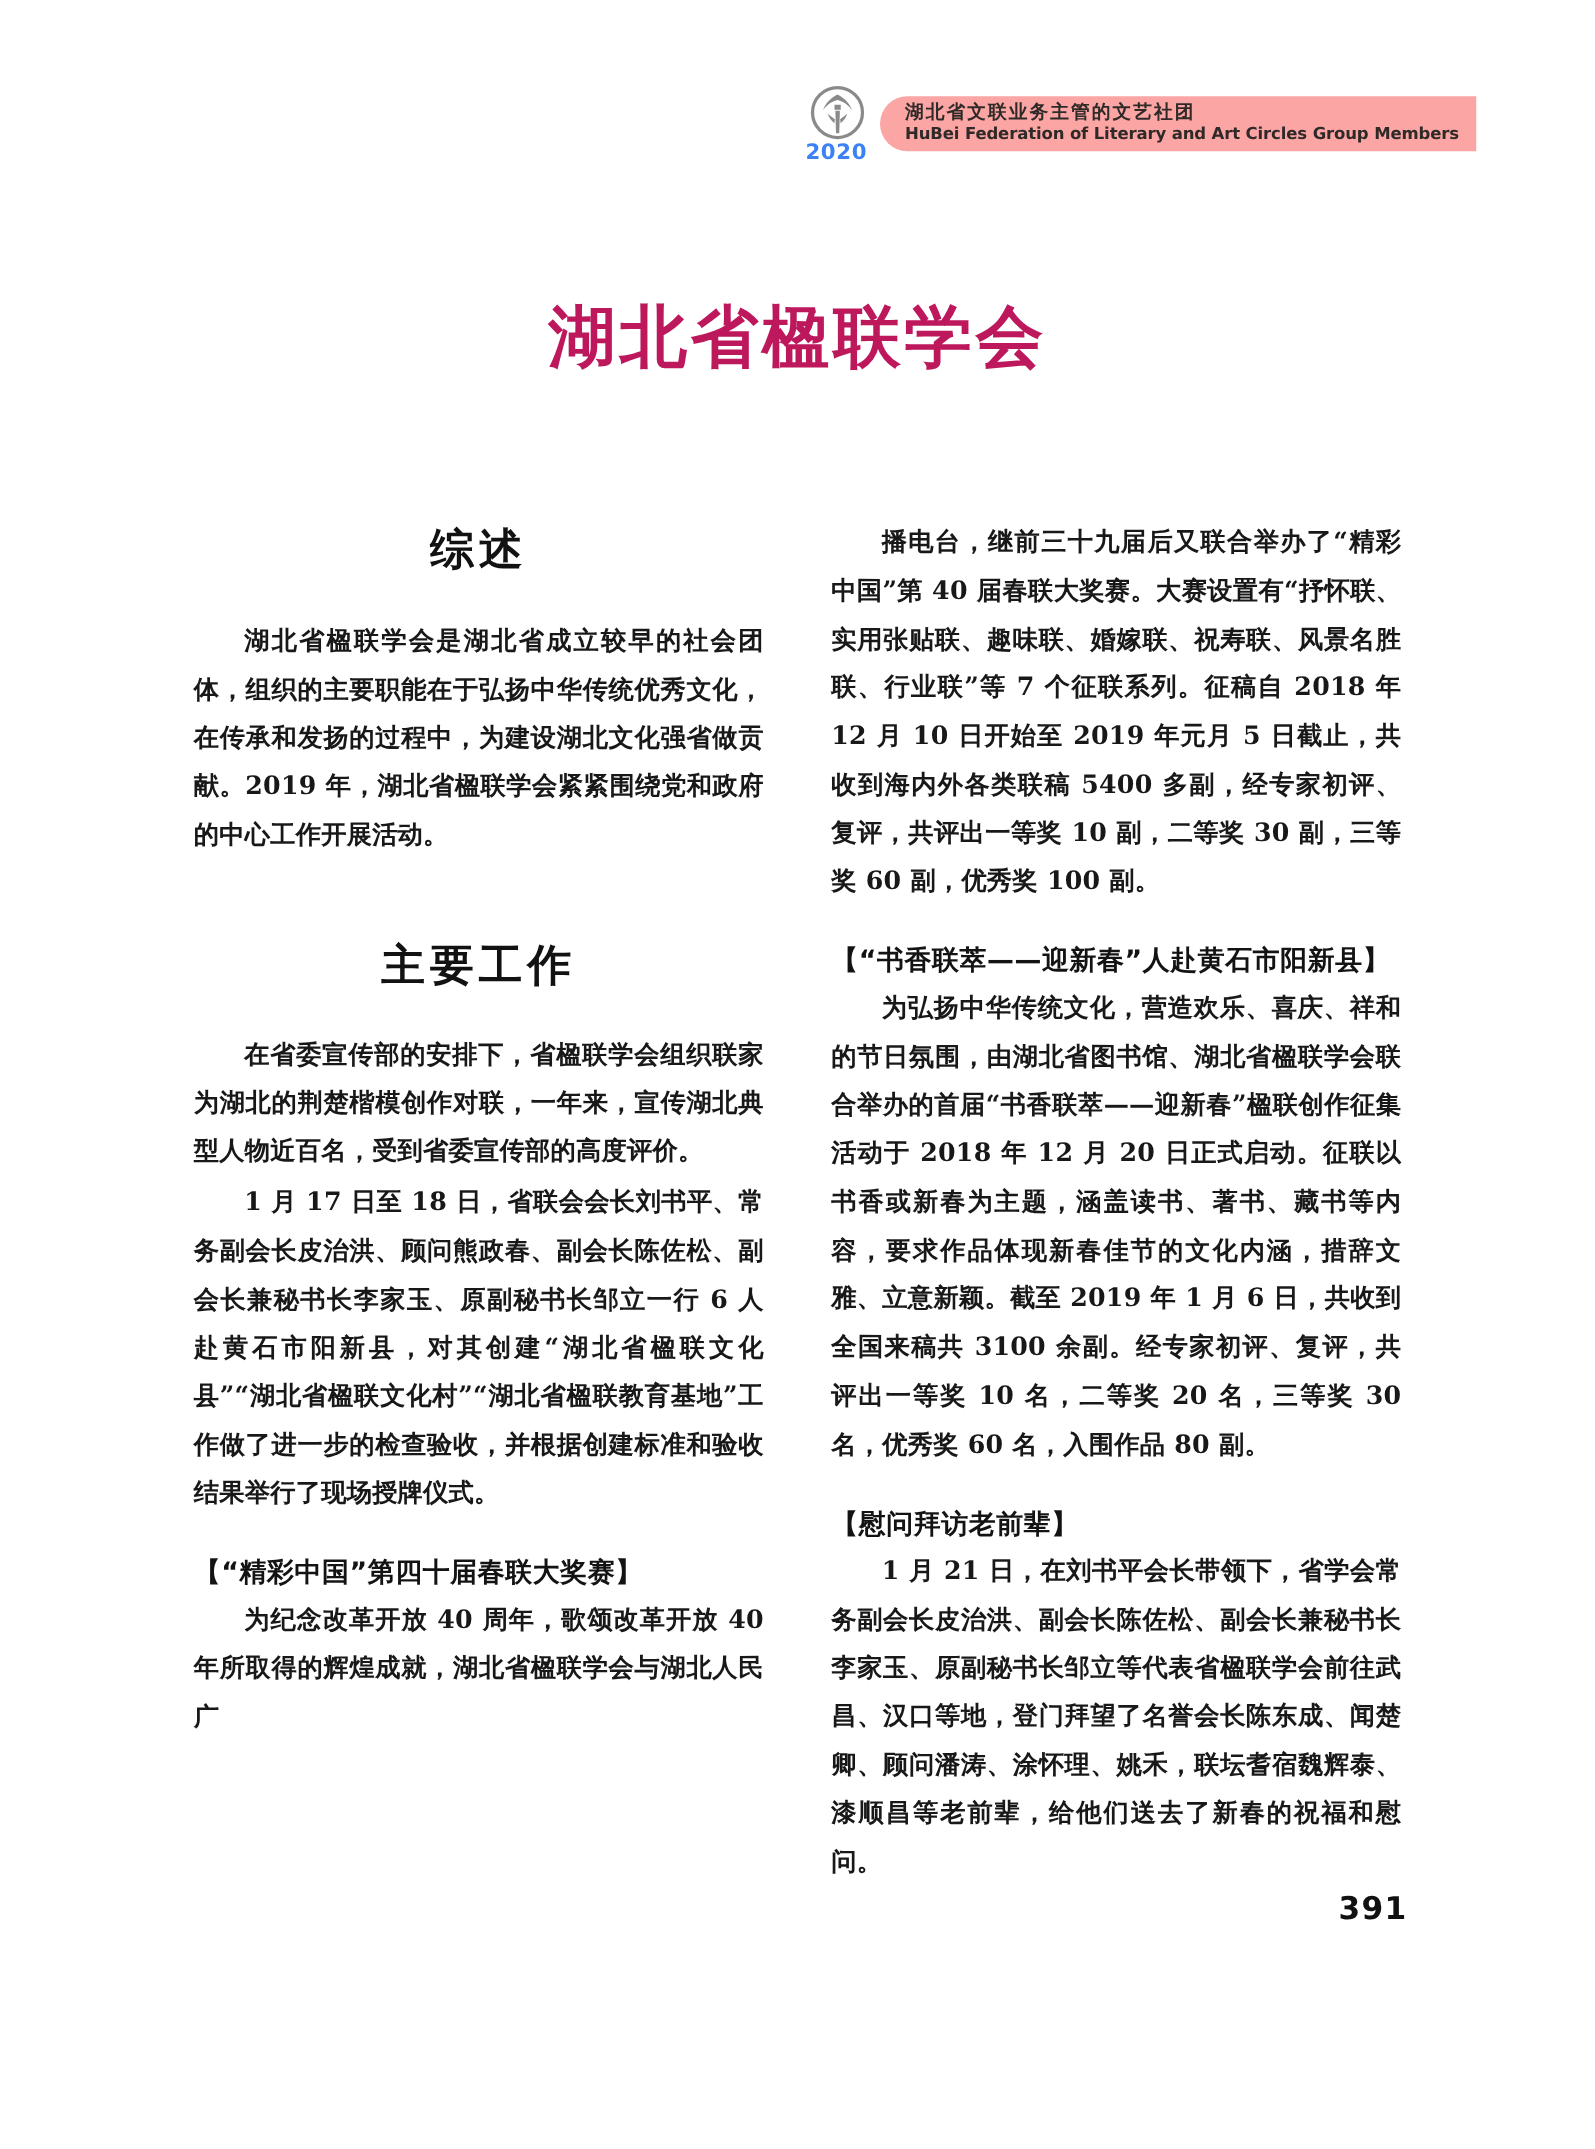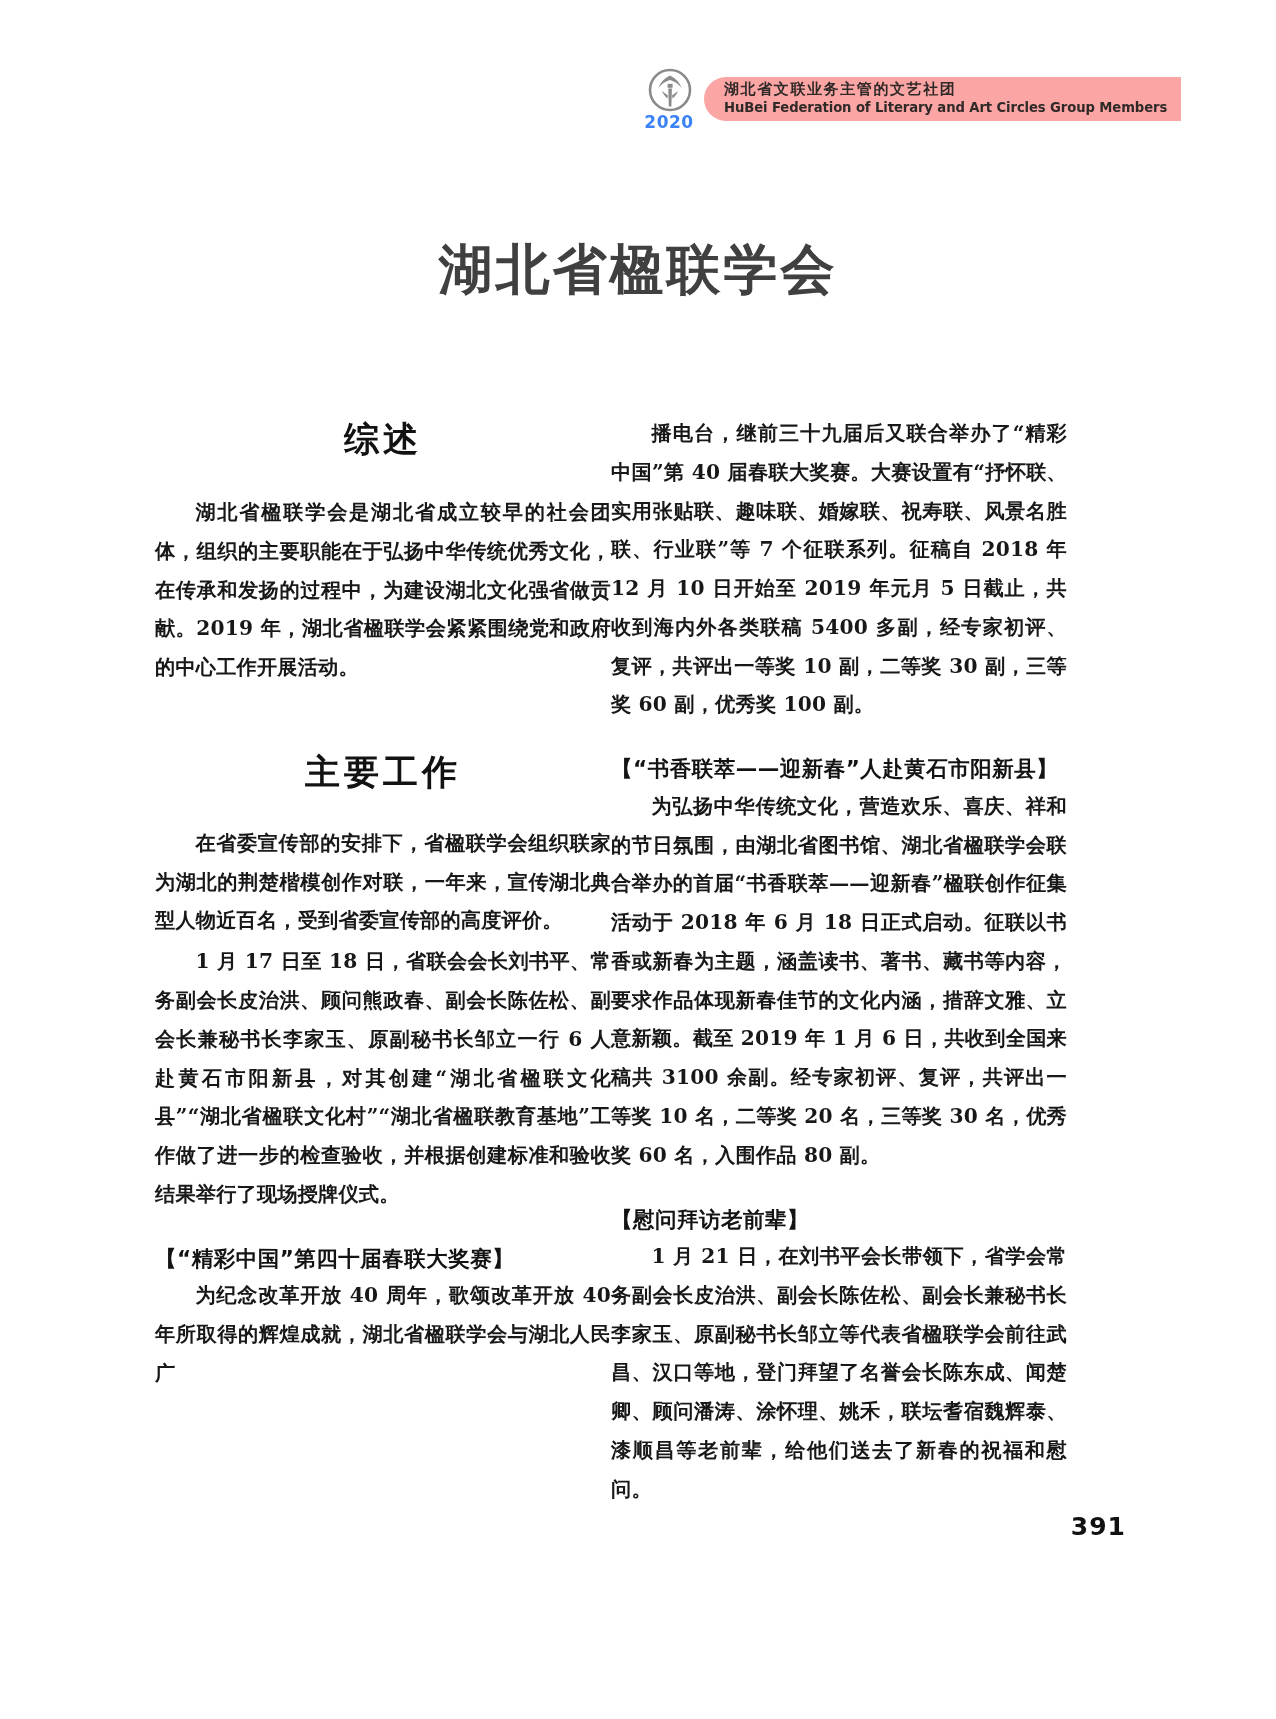--- a/index.html
+++ b/index.html
@@ -81,30 +81,31 @@
   .page-title {
     position: absolute;
     top: 198px;
     left: 0;
     width: 1276px;
     text-align: center;
     font-family: "DejaVu Serif", "Liberation Serif", serif;
     font-weight: bold;
     font-size: 54px;
     letter-spacing: 3px;
-    color: #404040;
+    color: #be185d;
   }
 
   
   .columns {
     position: absolute;
     top: 412px;
     left: 155px;
     width: 966px;
     display: flex;
+    gap: 54px;
   }
   .col {
     width: 456px;
     flex: 0 0 456px;
   }
 
   .section-title {
     text-align: center;
     font-family: "DejaVu Sans", "Liberation Sans", sans-serif;
     font-weight: bold;
@@ -194,21 +195,21 @@
     <p class="body">1 月 17 日至 18 日，省联会会长刘书平、常务副会长皮治洪、顾问熊政春、副会长陈佐松、副会长兼秘书长李家玉、原副秘书长邹立一行 6 人赴黄石市阳新县，对其创建“湖北省楹联文化县”“湖北省楹联文化村”“湖北省楹联教育基地”工作做了进一步的检查验收，并根据创建标准和验收结果举行了现场授牌仪式。</p>
 
     <h3 class="sub-title">【“精彩中国”第四十届春联大奖赛】</h3>
     <p class="body">为纪念改革开放 40 周年，歌颂改革开放 40 年所取得的辉煌成就，湖北省楹联学会与湖北人民广</p>
   </div>
 
   <div class="col">
     <p class="body">播电台，继前三十九届后又联合举办了“精彩中国”第 40 届春联大奖赛。大赛设置有“抒怀联、实用张贴联、趣味联、婚嫁联、祝寿联、风景名胜联、行业联”等 7 个征联系列。征稿自 2018 年 12 月 10 日开始至 2019 年元月 5 日截止，共收到海内外各类联稿 5400 多副，经专家初评、复评，共评出一等奖 10 副，二等奖 30 副，三等奖 60 副，优秀奖 100 副。</p>
 
     <h3 class="sub-title">【“书香联萃——迎新春”人赴黄石市阳新县】</h3>
-    <p class="body">为弘扬中华传统文化，营造欢乐、喜庆、祥和的节日氛围，由湖北省图书馆、湖北省楹联学会联合举办的首届“书香联萃——迎新春”楹联创作征集活动于 2018 年 6 月 18 日正式启动。征联以书香或新春为主题，涵盖读书、著书、藏书等内容，要求作品体现新春佳节的文化内涵，措辞文雅、立意新颖。截至 2019 年 1 月 6 日，共收到全国来稿共 3100 余副。经专家初评、复评，共评出一等奖 10 名，二等奖 20 名，三等奖 30 名，优秀奖 60 名，入围作品 80 副。</p>
+    <p class="body">为弘扬中华传统文化，营造欢乐、喜庆、祥和的节日氛围，由湖北省图书馆、湖北省楹联学会联合举办的首届“书香联萃——迎新春”楹联创作征集活动于 2018 年 12 月 20 日正式启动。征联以书香或新春为主题，涵盖读书、著书、藏书等内容，要求作品体现新春佳节的文化内涵，措辞文雅、立意新颖。截至 2019 年 1 月 6 日，共收到全国来稿共 3100 余副。经专家初评、复评，共评出一等奖 10 名，二等奖 20 名，三等奖 30 名，优秀奖 60 名，入围作品 80 副。</p>
 
     <h3 class="sub-title">【慰问拜访老前辈】</h3>
     <p class="body">1 月 21 日，在刘书平会长带领下，省学会常务副会长皮治洪、副会长陈佐松、副会长兼秘书长李家玉、原副秘书长邹立等代表省楹联学会前往武昌、汉口等地，登门拜望了名誉会长陈东成、闻楚卿、顾问潘涛、涂怀理、姚禾，联坛耆宿魏辉泰、漆顺昌等老前辈，给他们送去了新春的祝福和慰问。</p>
   </div>
 
 </div>
 
 <div class="page-number">391</div>
 
 </body></html>

